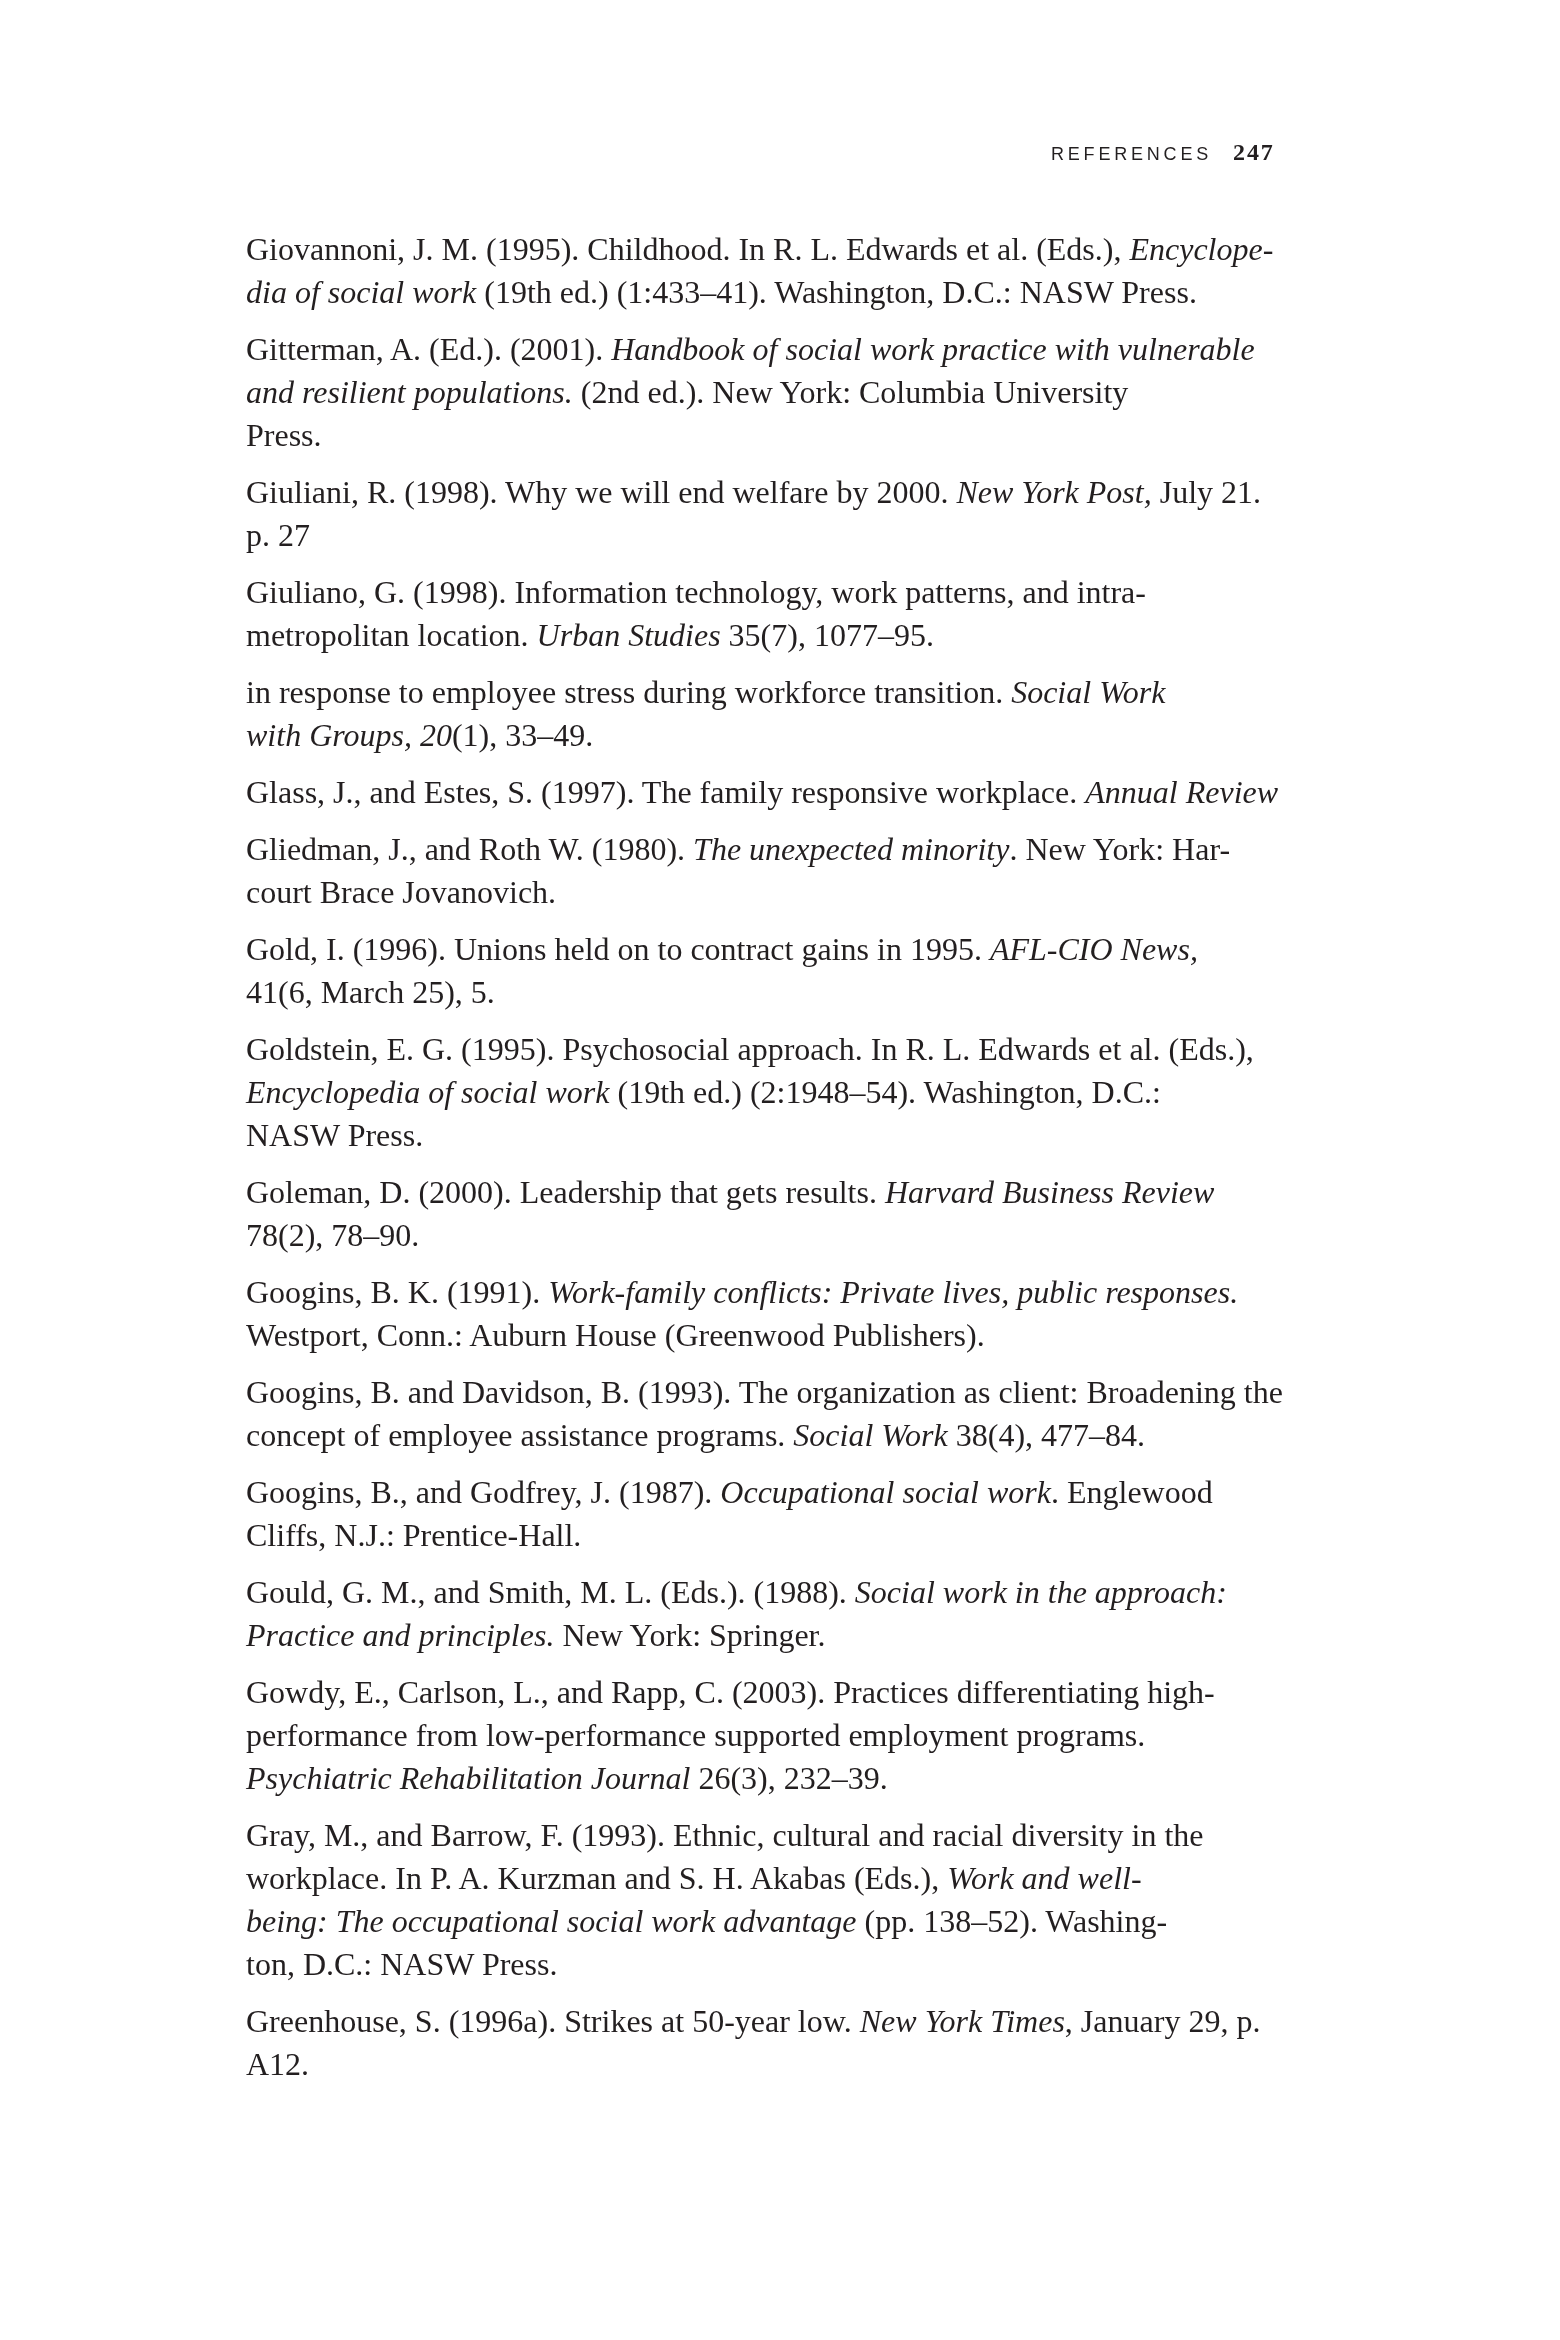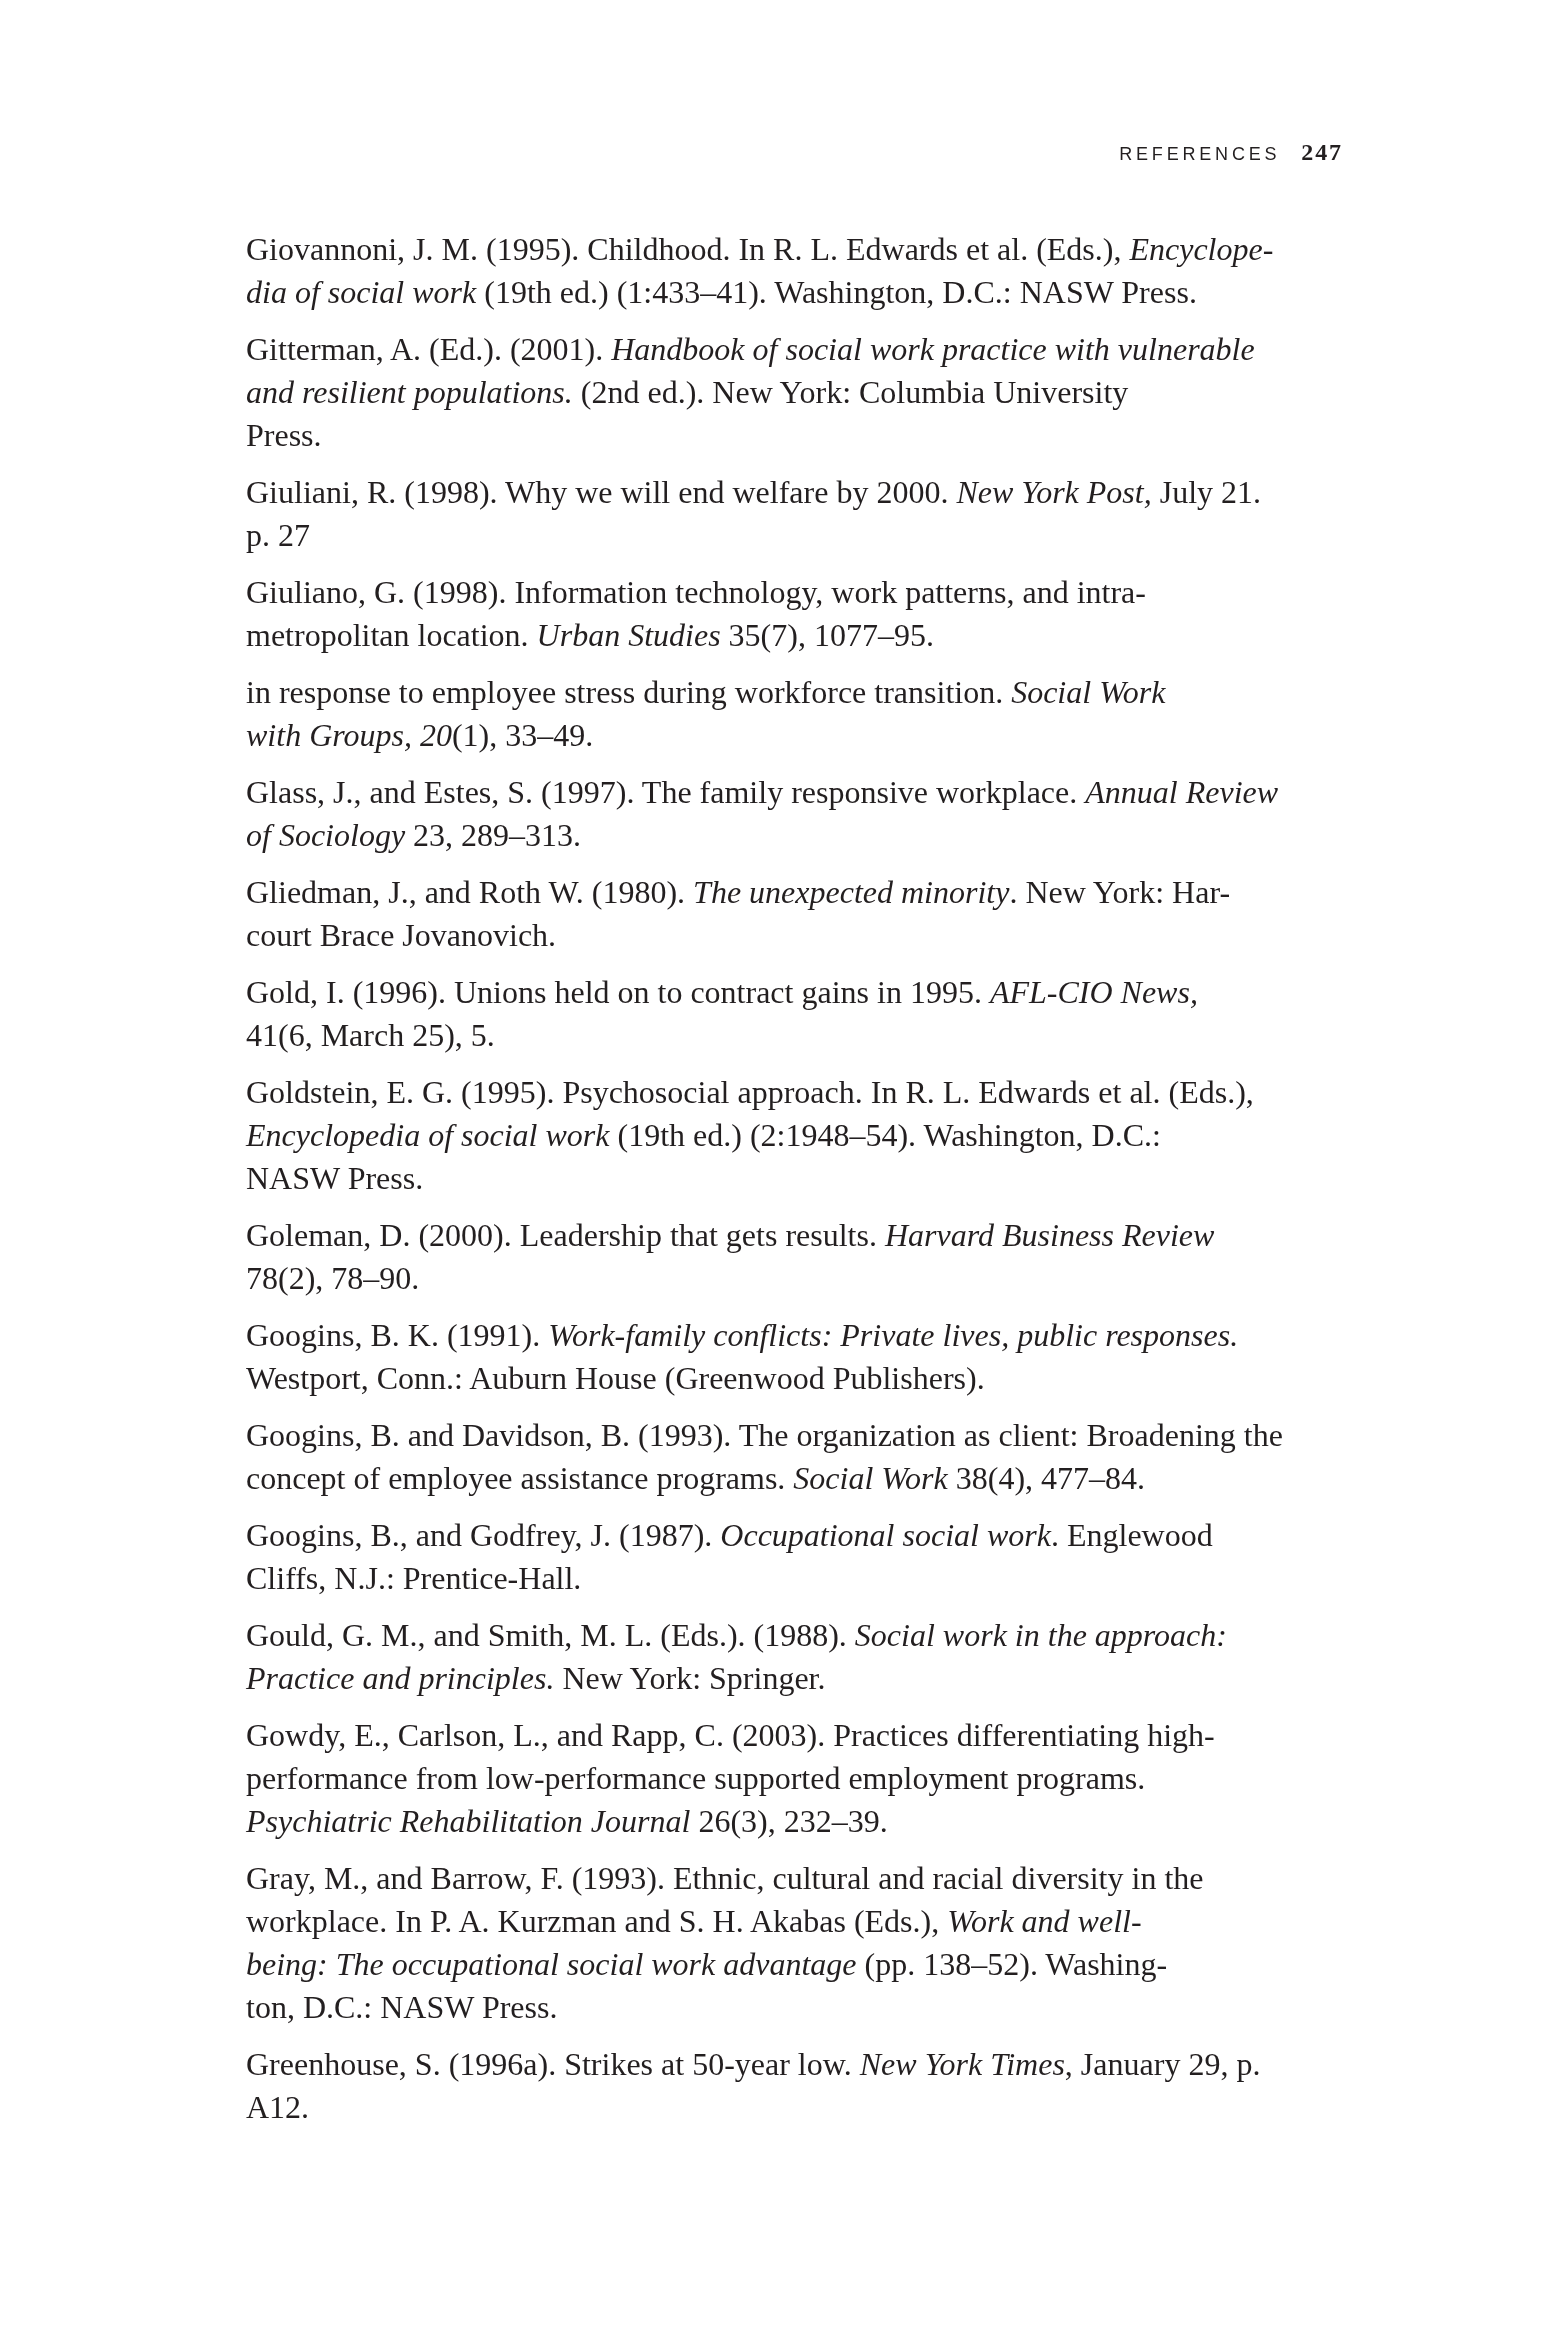--- a/index.html
+++ b/index.html
@@ -1,18 +1,18 @@
 <!DOCTYPE html>
 <html><head>
 <meta charset="utf-8">
 <style>
   html, body { margin: 0; padding: 0; background: #ffffff; }
   body { width: 1561px; height: 2341px; position: relative; overflow: hidden; }
   .page { position: absolute; left: 0; top: 0; width: 1561px; height: 2341px; background: #fff; color: #231f20; font-family: "Liberation Serif", "DejaVu Serif", serif; }
-  .running-head { position: absolute; top: 139px; left: 1051px; width: 292px; text-align: right; font-size: 20px; letter-spacing: 3.3px; color: #231f20; }
+  .running-head { position: absolute; top: 139px; left: 1051px; width: 292px; text-align: left; font-size: 20px; letter-spacing: 3.3px; color: #231f20; }
   .running-head .section { font-family: "Liberation Sans", "DejaVu Sans", sans-serif; font-size: 18px; letter-spacing: 3.8px; }
   .running-head .pagenum { font-weight: bold; font-size: 24px; letter-spacing: 1.9px; margin-left: 21px; }
   .refs { position: absolute; top: 214px; left: 232px; width: 1109px; font-size: 32px; line-height: 43px; }
   .ref { padding-left: 86px; text-indent: -86px; margin: 14px; }
   .ref i { font-style: italic; }
   .line { display: block; }
   .line.cont { padding-left: 0; }
 </style>
 </head>
 <body>
@@ -39,21 +39,20 @@
       <div class="ref">
         <span class="line"><span>Giuliano, G. (1998). Information technology, work patterns, and intra-</span></span>
         <span class="line cont"><span>metropolitan location. </span><i>Urban Studies</i><span> 35(7), 1077–95.</span></span>
       </div>
       <div class="ref">
         <span class="line cont"><span>in response to employee stress during workforce transition. </span><i>Social Work</i></span>
         <span class="line cont"><i>with Groups, 20</i><span>(1), 33–49.</span></span>
       </div>
       <div class="ref">
         <span class="line"><span>Glass, J., and Estes, S. (1997). The family responsive workplace. </span><i>Annual Review</i></span>
-        <span class="line cont"><i>of Sociology</i><span> 23, 289–313.</span></span>
       </div>
       <div class="ref">
         <span class="line"><span>Gliedman, J., and Roth W. (1980). </span><i>The unexpected minority</i><span>. New York: Har-</span></span>
         <span class="line cont"><span>court Brace Jovanovich.</span></span>
       </div>
       <div class="ref">
         <span class="line"><span>Gold, I. (1996). Unions held on to contract gains in 1995. </span><i>AFL-CIO News,</i></span>
         <span class="line cont"><span>41(6, March 25), 5.</span></span>
       </div>
       <div class="ref">

